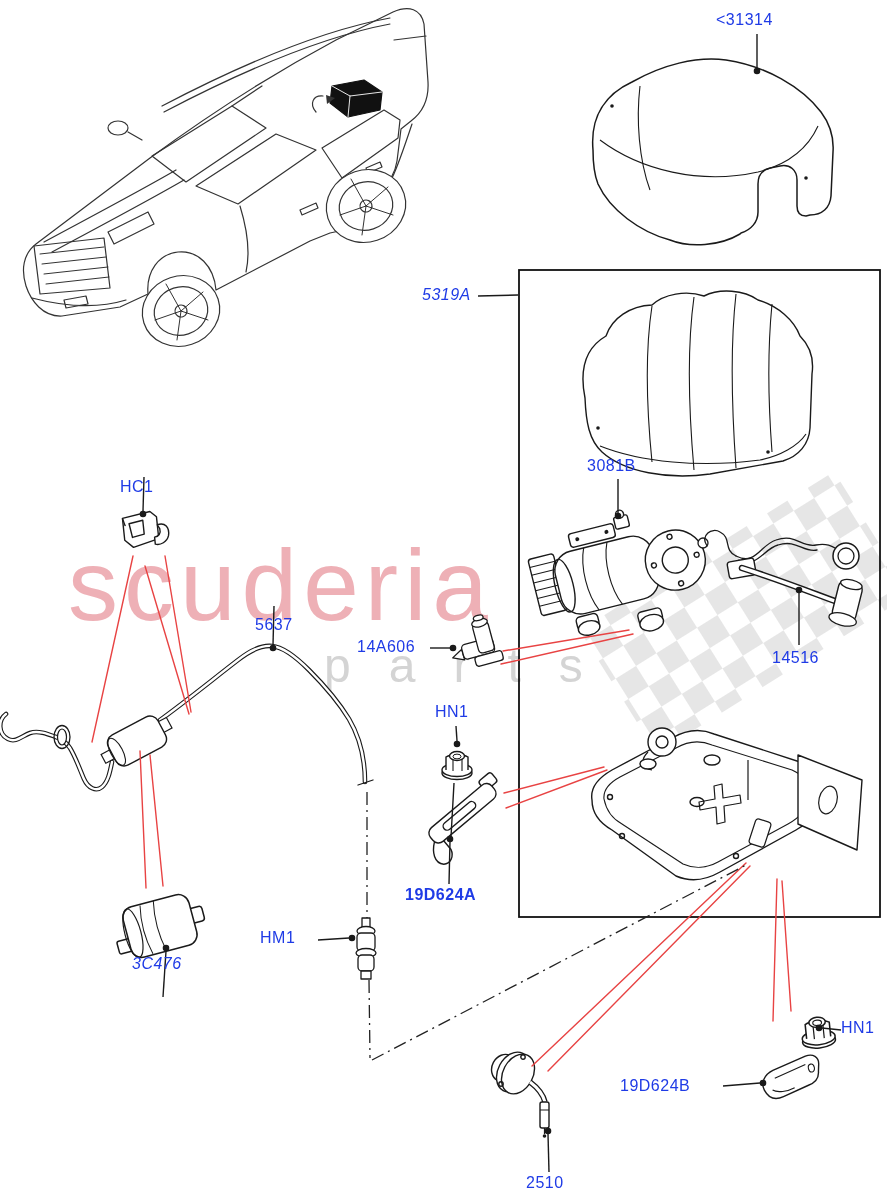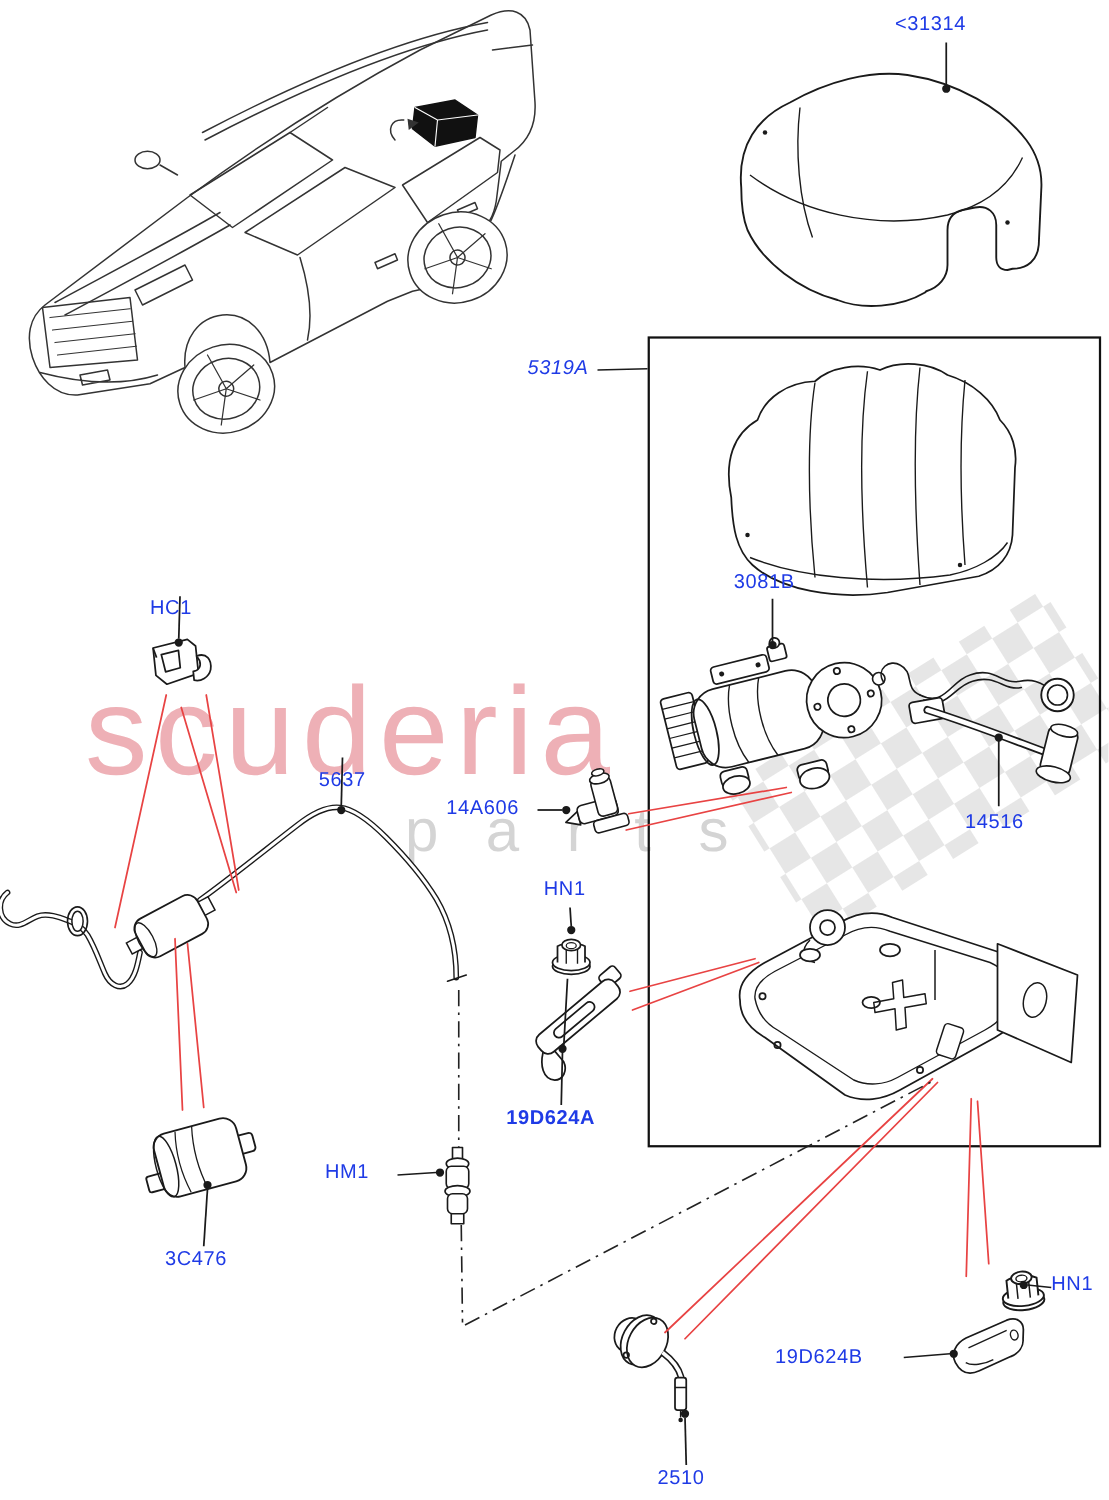--- a/index.html
+++ b/index.html
@@ -17,21 +17,21 @@
   .lbl{position:absolute;z-index:2;color:#1f3be6;font-size:16px;letter-spacing:0.5px;
        white-space:nowrap;cursor:pointer;}
   #lbl-cover-ref{left:716px;top:11px;}
   #lbl-assembly{left:422px;top:286px;font-style:italic;}
   #lbl-compressor{left:587px;top:457px;}
   #lbl-solenoid{left:357px;top:638px;}
   #lbl-harness{left:772px;top:649px;}
   #lbl-nut-top{left:435px;top:703px;}
   #lbl-bracket-a{left:405px;top:886px;font-weight:bold;}
   #lbl-hm1{left:260px;top:929px;}
-  #lbl-silencer{left:132px;top:999px;}
+  #lbl-silencer{left:132px;top:955px;font-style:italic;}
   #lbl-tube{left:255px;top:616px;}
   #lbl-clip{left:120px;top:454px;margin-top:24px;}
   #lbl-valve{left:526px;top:1174px;}
   #lbl-bracket-b{left:620px;top:1077px;}
   #lbl-nut-bottom{left:841px;top:1019px;}
 </style>
 </head>
 <body>
 
 <div id="stage">

